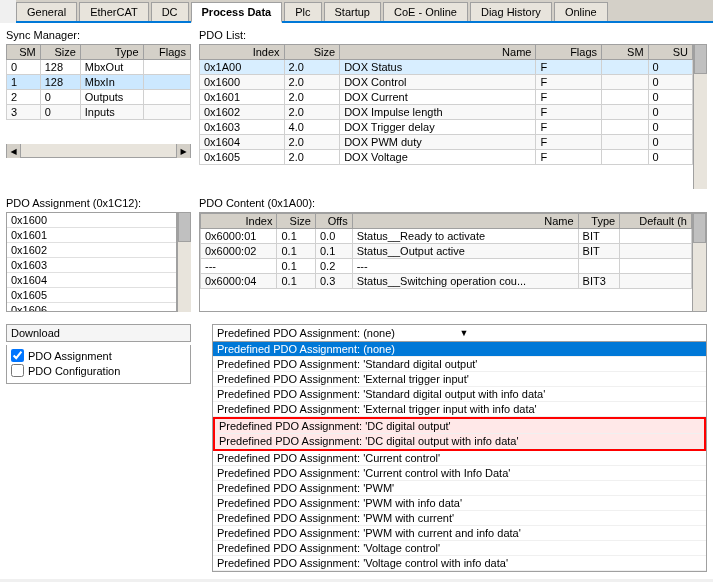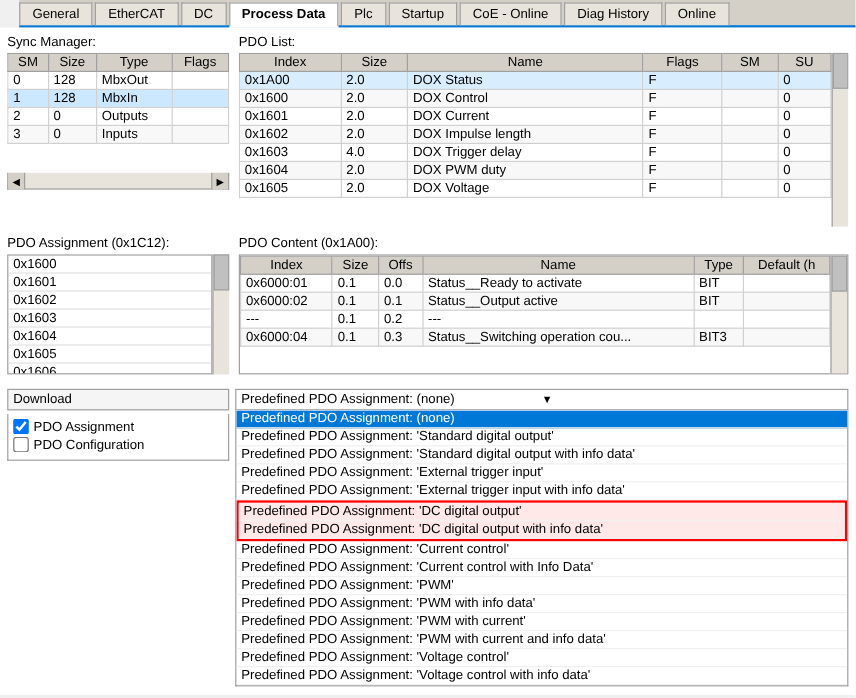--- a/index.html
+++ b/index.html
@@ -64,21 +64,21 @@
     
     table {
       border-collapse: collapse;
       font-size: 11px;
       width: 100%;
     }
     th {
       background: #d4d0c8;
       border: 1px solid #a0a0a0;
       padding: 1px 4px;
-      text-align: center;
+      text-align: right;
       font-weight: normal;
     }
     td {
       border: 1px solid #d0d0d0;
       padding: 1px 4px;
     }
     tr:nth-child(even) td { background: #f8f8f8; }
     tr.selected td { background: #cce8ff; }
 
     
@@ -198,21 +198,21 @@
       padding: 1px 4px;
       border-bottom: 1px solid #f0f0f0;
     }
     .predefined-item.selected {
       background: #0078d7;
       color: white;
     }
 
     .bottom-row {
       display: flex;
-      gap: 5px;
+      gap: 21px;
       flex: 1;
     }
 
     .pdo-list-scroll-area {
       overflow: hidden;
       height: 145px;
       position: relative;
     }
 
     .sm-scroll-area {
@@ -480,22 +480,22 @@
     </div>
 
     <div class="predefined-section">
       <div class="predefined-dropdown-bar">
         <span>Predefined PDO Assignment: <span>(none)</span></span>
         <span class="arrow">▼</span>
       </div>
       <div class="predefined-list" id="predefined-list">
           <div class="predefined-item selected">Predefined PDO Assignment: (none)</div>
           <div class="predefined-item">Predefined PDO Assignment: 'Standard digital output'</div>
+          <div class="predefined-item">Predefined PDO Assignment: 'External trigger input'</div>
           <div class="predefined-item">Predefined PDO Assignment: 'Standard digital output with info data'</div>
-          <div class="predefined-item">Predefined PDO Assignment: 'External trigger input'</div>
           <div class="predefined-item">Predefined PDO Assignment: 'External trigger input with info data'</div>
           <div style="border: 2px solid red;">
             <div class="predefined-item" style="background: rgb(255, 232, 232);">Predefined PDO Assignment: 'DC digital output'</div>
             <div class="predefined-item" style="background: rgb(255, 232, 232);">Predefined PDO Assignment: 'DC digital output with info data'</div>
           </div>
           <div class="predefined-item">Predefined PDO Assignment: 'Current control'</div>
           <div class="predefined-item">Predefined PDO Assignment: 'Current control with Info Data'</div>
           <div class="predefined-item">Predefined PDO Assignment: 'PWM'</div>
           <div class="predefined-item">Predefined PDO Assignment: 'PWM with info data'</div>
           <div class="predefined-item">Predefined PDO Assignment: 'PWM with current'</div>

